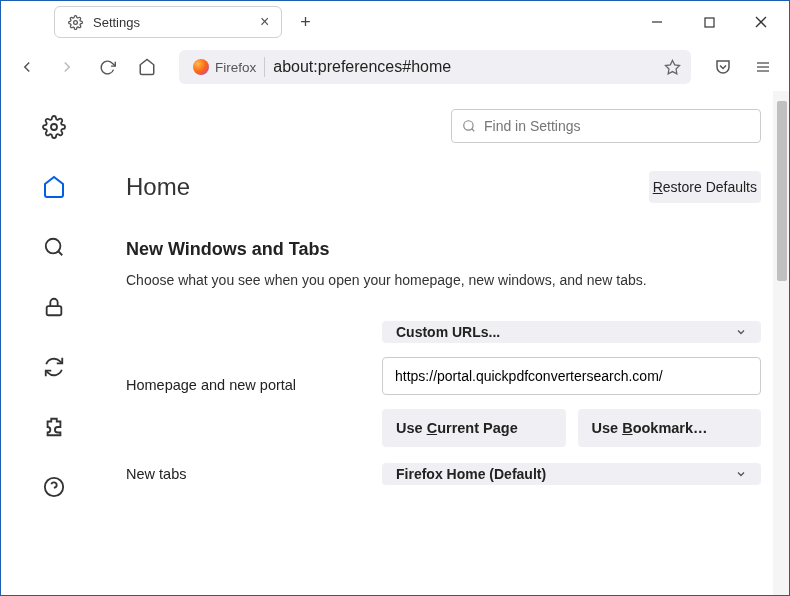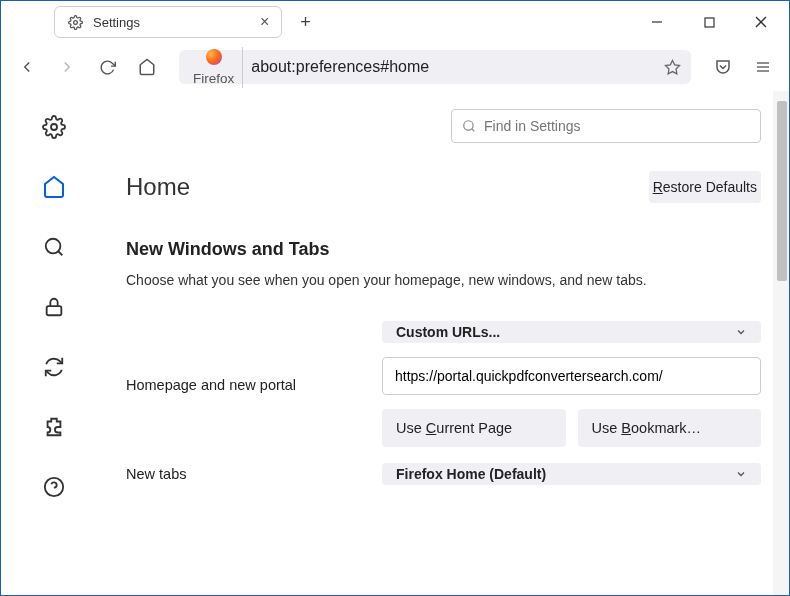--- a/index.html
+++ b/index.html
@@ -11,21 +11,21 @@
     .tab-title { font-size: 13px; color: #333; }
     .tab-close { margin-left: 110px; color: #555; font-size: 16px; cursor: pointer; }
     .newtab-btn { margin-left: 18px; font-size: 18px; color: #444; cursor: pointer; }
     .window-controls { margin-left: auto; display: flex; gap: 12px; }
     .win-btn { width: 40px; height: 32px; display: flex; align-items: center; justify-content: center; cursor: pointer; color: #333; }
     
     .toolbar { height: 48px; display: flex; align-items: center; padding: 0 10px; gap: 8px; }
     .nav-btn { width: 32px; height: 32px; display: flex; align-items: center; justify-content: center; cursor: pointer; border-radius: 4px; color: #555; }
     .nav-btn.disabled { color: #bbb; }
     .urlbar { flex: 1; display: flex; align-items: center; gap: 8px; background: #f0f0f4; border-radius: 6px; padding: 6px 10px; height: 34px; margin: 0 8px; }
-    .urlbar-firefox { display: flex; align-items: center; gap: 6px; padding: 2px 8px 2px 4px; border-right: 1px solid #ccc; flex-direction: column; }
+    .urlbar-firefox { display: flex; align-items: center; gap: 6px; padding: 2px 8px 2px 4px; border-right: 1px solid #ccc; }
     .ff-logo { width: 16px; height: 16px; border-radius: 50%; background: radial-gradient(circle at 30% 30%, #ffb84d, #ff6611, #a444dd); }
     .urlbar-text { font-size: 14px; color: #888; }
     .url-path { color: #222; }
     .urlbar-star { margin-left: auto; color: #666; }
     .tool-btn { width: 32px; height: 32px; display: flex; align-items: center; justify-content: center; cursor: pointer; color: #555; }
     
     .content { display: flex; height: calc(100% - 90px); position: relative; }
     .sidebar { width: 105px; display: flex; flex-direction: column; align-items: center; padding-top: 20px; gap: 28px; }
     .side-item { width: 32px; height: 32px; display: flex; align-items: center; justify-content: center; cursor: pointer; color: #333; }
     .side-item.active { color: #0060df; }
@@ -43,21 +43,21 @@
     .section-desc { font-size: 14px; color: #333; margin-bottom: 30px; line-height: 1.5; }
     
     .row { display: flex; align-items: center; margin-bottom: 16px; }
     .row-label { width: 256px; font-size: 14.5px; color: #222; }
     .row-control { flex: 1; display: flex; flex-direction: column; gap: 14px; }
     
     .select { height: 22px; background: #f0f0f4; border-radius: 4px; display: flex; align-items: center; padding: 0 14px; font-size: 14px; font-weight: 600; color: #222; cursor: pointer; position: relative; }
     .select-chevron { margin-left: auto; color: #555; }
     .text-input { height: 38px; border: 1px solid #ccc; border-radius: 4px; padding: 0 12px; font-size: 14px; outline: none; }
     .btn-row { display: flex; gap: 12px; }
-    .btn-half { flex: 1; height: 38px; background: #f0f0f4; border: none; border-radius: 4px; font-size: 14.5px; font-weight: 400; cursor: pointer; text-align: left; padding: 0 14px; color: #222; }
+    .btn-half { flex: 1; height: 38px; background: #f0f0f4; border: none; border-radius: 4px; font-size: 14.5px; font-weight: 700; cursor: pointer; text-align: left; padding: 0 14px; color: #222; }
     
     .scrollbar-track { position: absolute; right: 0; top: 0; width: 16px; height: 100%; background: #f5f5f5; }
     .scrollbar-thumb { position: absolute; right: 2px; top: 10px; width: 10px; height: 180px; background: #c0c0c0; border-radius: 2px; }
     
     svg { display: block; }
   </style>
 </head>
 <body>
 
 <div class="titlebar">

